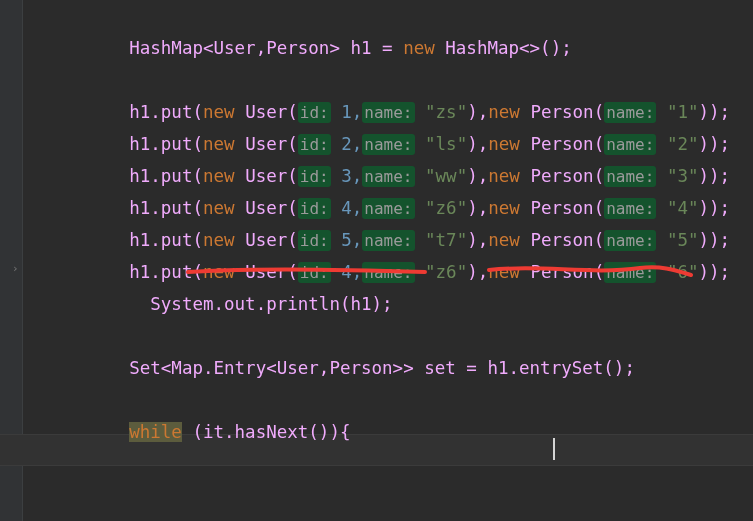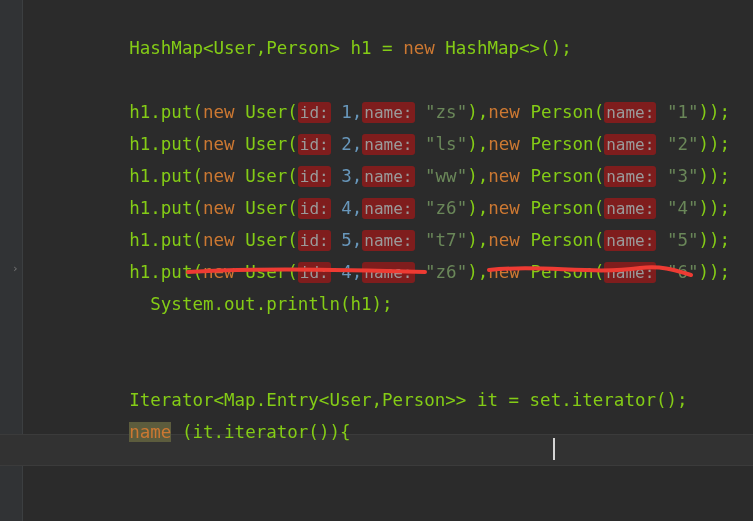--- a/index.html
+++ b/index.html
@@ -46,25 +46,25 @@
     letter-spacing: 0px;
   }
   .line {
     height: 32px;
     padding-left: 44px;
     position: relative;
   }
   .kw { color: #cc7832; text-align: right; }
   .str { color: #6a8759; }
   .num { color: #6897bb; }
-  .plain { color: #84cc16; }
+  .plain { color: #f0abfc; }
   .ital { color: #9876aa; font-style: italic; }
   
   .hint {
-    background: #7f1d1d;
+    background: #14532d;
     color: #9a9a9a;
     border-radius: 3px;
     padding: 1px 2px;
     font-size: 16px;
   }
   
   .kw-hl {
     background: #5c5c3d;
     color: #cc7832;
   }
@@ -141,27 +141,27 @@
     </div>
 
     <div class="line" style="top:224px; position:absolute;">
       <span class="plain">h1.put(</span><span class="kw">new</span><span class="plain"> User(</span><span class="hint">id:</span><span class="num"> 4,</span><span class="hint">name:</span><span class="str"> "z6"</span><span class="plain">),</span><span class="kw">new</span><span class="plain"> Person(</span><span class="hint">name:</span><span class="str"> "6"</span><span class="plain">));</span>
     </div>
 
     <div class="line" style="top:256px; position:absolute;">
       <span class="plain">  System.out.println(h1);</span>
     </div>
 
-
-    <div class="line" style="top:352px; position:absolute;">
-      <span class="plain">Iterator&lt;Map.Entry&lt;User,Person&gt;&gt; it = set.iterator();</span>
+    <div class="line" style="top:320px; position:absolute;">
+      <span class="plain">Set&lt;Map.Entry&lt;User,Person&gt;&gt; set = h1.entrySet();</span>
     </div>
 
+
     <div class="line" style="top:384px; position:absolute;">
-      <span class="kw-hl">name</span><span class="plain"> (it.iterator()){</span>
+      <span class="kw-hl">while</span><span class="plain"> (it.hasNext()){</span>
     </div>
 
 
 
     <div id="caret" style="left:531px; top:438px;"></div>
   </div>
 
   <svg class="annot" style="left:0;top:0;" width="753" height="521">
     <path d="M188,272 C250,268 330,269 425,272" stroke="#ee3b33" stroke-width="4" fill="none" stroke-linecap="round"></path>
     <path d="M489,270 C540,264 590,275 640,268 C665,265 680,272 691,275" stroke="#ee3b33" stroke-width="4" fill="none" stroke-linecap="round"></path>

